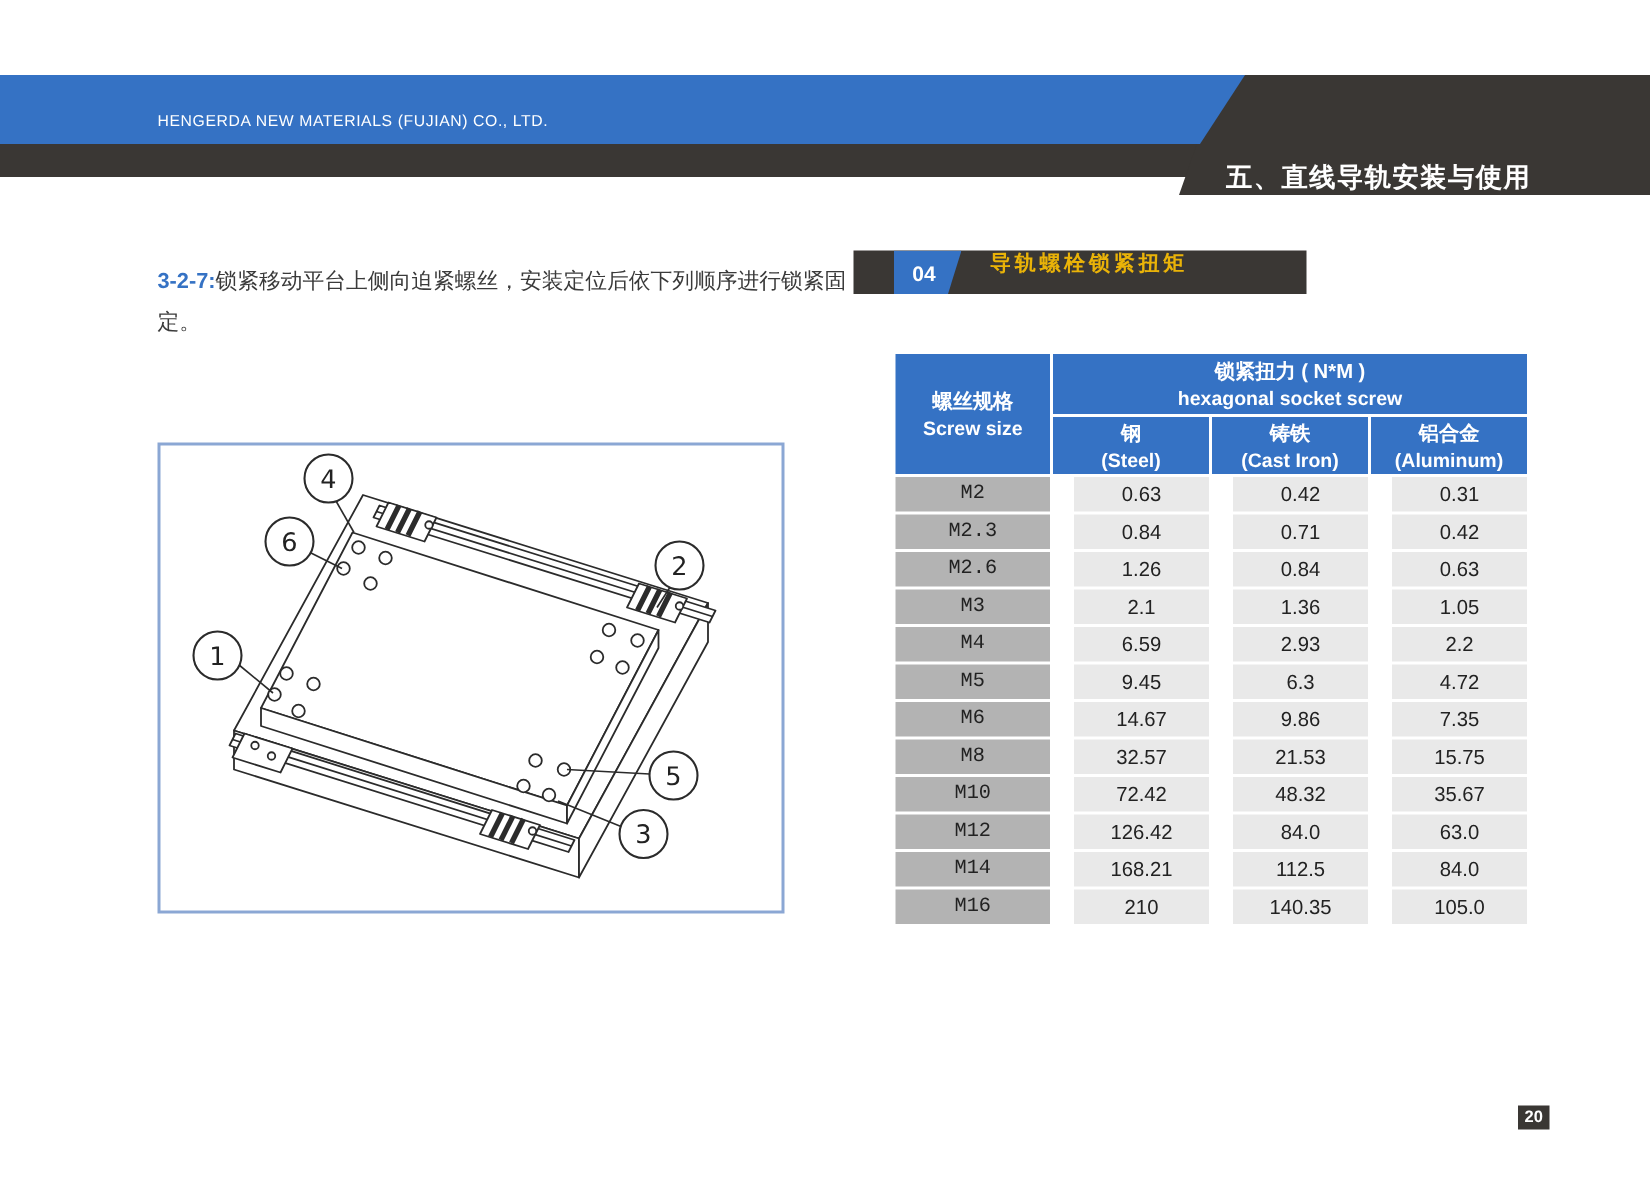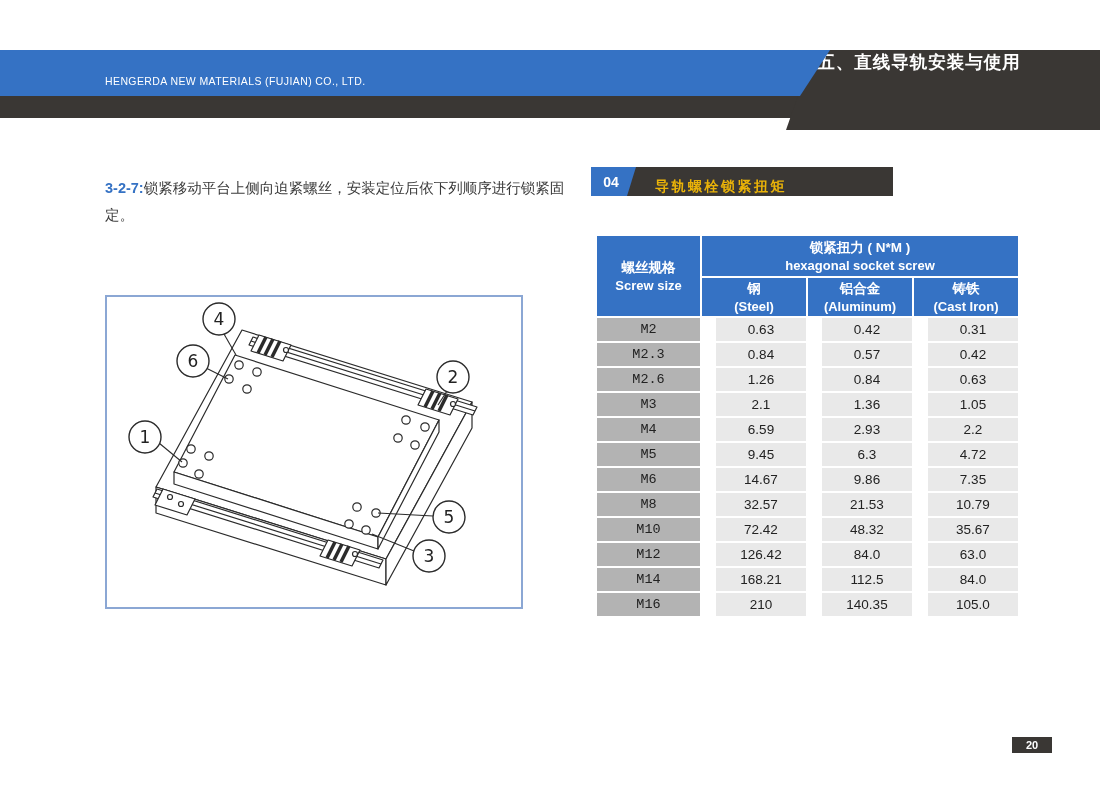--- a/index.html
+++ b/index.html
@@ -10,34 +10,34 @@
   html,body{margin:0;padding:0;}
   body{
     width:1100px;height:802px;position:relative;background:#ffffff;overflow:hidden;
     font-family:"Liberation Sans","DejaVu Sans",sans-serif;color:var(--text);
   }
   
   .banner-bar{position:absolute;left:0;top:96px;width:1100px;height:22px;background:var(--dark);}
   .banner-dark-right{
     position:absolute;left:786px;top:50px;width:314px;height:80px;background:var(--dark);
     clip-path:polygon(28px 0,100% 0,100% 100%,0 100%);
-    display:flex;align-items:flex-start;justify-content:center;padding-right:48px;
+    display:flex;align-items:flex-end;justify-content:center;padding-right:48px;
   }
   .chapter-title{color:#fff;font-weight:bold;font-size:17.5px;letter-spacing:1px;white-space:nowrap;}
   .banner-blue{
     position:absolute;left:0;top:50px;width:830px;height:46px;background:var(--accent);
     clip-path:polygon(0 0,100% 0,calc(100% - 30px) 100%,0 100%);
     display:flex;align-items:center;
   }
   .company{margin-left:105px;color:#fff;font-weight:normal;font-size:10.5px;letter-spacing:.4px;white-space:nowrap;margin-top:16px;}
   
   .intro{position:absolute;left:105px;top:157px;width:462px;font-size:14.5px;line-height:27px;color:#3a3a3a;margin-top:18px;}
   .intro-label{color:var(--accent);font-weight:bold;}
   
-  .section-header{position:absolute;left:591px;top:167px;width:302px;height:29px;background:var(--dark);display:flex;align-items:flex-end;}
+  .section-header{position:absolute;left:569px;top:167px;width:302px;height:29px;background:var(--dark);display:flex;align-items:flex-start;padding-left:27px;}
   .section-num{
     width:45px;height:29px;background:var(--accent);color:#fff;font-weight:bold;font-size:14px;
     clip-path:polygon(0 0,100% 0,calc(100% - 9px) 100%,0 100%);
     display:flex;align-items:center;justify-content:center;padding-right:5px;
   }
   .section-title{color:#eab308;font-weight:bold;font-size:14px;letter-spacing:2.5px;margin-left:19px;white-space:nowrap;}
   
   .diagram-box{position:absolute;left:105px;top:295px;width:418px;height:314px;border:2px solid var(--diagram_border);background:#fff;}
   .diagram-box svg{display:block;}
   
@@ -49,21 +49,21 @@
   .th{background:var(--accent);color:#fff;font-weight:bold;display:flex;flex-direction:column;align-items:center;justify-content:center;text-align:center;}
   .th .zh{font-size:13.5px;line-height:19px;}
   .th .en{font-size:13px;line-height:17px;}
   .th-screw{grid-column:1;grid-row:1/3;}
   .th-span{grid-column:2/5;grid-row:1;}
   .td{display:flex;align-items:center;justify-content:center;font-size:13.5px;color:#222222;}
   .td-label{background:var(--cell_label);font-family:Liberation Mono, monospace;}
   .td-val{background:var(--cell_value);margin-left:14px;}
   
   .page-num{
-    position:absolute;left:1012px;top:737px;width:40px;height:16px;background:var(--dark);
+    position:absolute;left:1012px;top:737px;width:21px;height:16px;background:var(--dark);
     color:#fff;font-size:11px;font-weight:bold;display:flex;align-items:center;justify-content:center;
   }
 </style>
 </head>
 <body>
 
 <div class="banner-bar"></div>
 <div class="banner-dark-right">
   <span class="chapter-title">五、直线导轨安装与使用</span>
 </div>
@@ -183,36 +183,36 @@
   </div>
   <div class="th th-span">
     <span class="zh">锁紧扭力 ( N*M )</span>
     <span class="en">hexagonal socket screw</span>
   </div>
   <div class="th">
     <span class="zh">钢</span>
     <span class="en">(Steel)</span>
   </div>
   <div class="th">
+    <span class="zh">铸铁</span>
+    <span class="en">(Cast Iron)</span>
+  </div>
+  <div class="th">
     <span class="zh">铝合金</span>
     <span class="en">(Aluminum)</span>
-  </div>
-  <div class="th">
-    <span class="zh">铸铁</span>
-    <span class="en">(Cast Iron)</span>
   </div>
 
   <div class="td td-label">M2</div>
   <div class="td td-val">0.63</div>
   <div class="td td-val">0.42</div>
   <div class="td td-val">0.31</div>
 
   <div class="td td-label">M2.3</div>
   <div class="td td-val">0.84</div>
-  <div class="td td-val">0.57</div>
+  <div class="td td-val">0.71</div>
   <div class="td td-val">0.42</div>
 
   <div class="td td-label">M2.6</div>
   <div class="td td-val">1.26</div>
   <div class="td td-val">0.84</div>
   <div class="td td-val">0.63</div>
 
   <div class="td td-label">M3</div>
   <div class="td td-val">2.1</div>
   <div class="td td-val">1.36</div>
@@ -229,21 +229,21 @@
   <div class="td td-val">4.72</div>
 
   <div class="td td-label">M6</div>
   <div class="td td-val">14.67</div>
   <div class="td td-val">9.86</div>
   <div class="td td-val">7.35</div>
 
   <div class="td td-label">M8</div>
   <div class="td td-val">32.57</div>
   <div class="td td-val">21.53</div>
-  <div class="td td-val">10.79</div>
+  <div class="td td-val">15.75</div>
 
   <div class="td td-label">M10</div>
   <div class="td td-val">72.42</div>
   <div class="td td-val">48.32</div>
   <div class="td td-val">35.67</div>
 
   <div class="td td-label">M12</div>
   <div class="td td-val">126.42</div>
   <div class="td td-val">84.0</div>
   <div class="td td-val">63.0</div>

